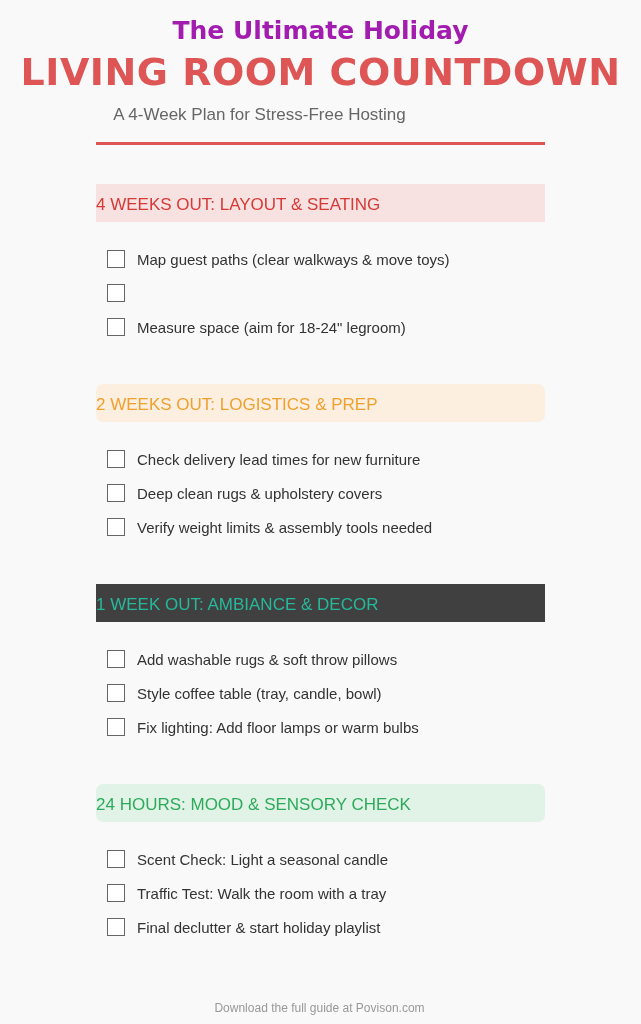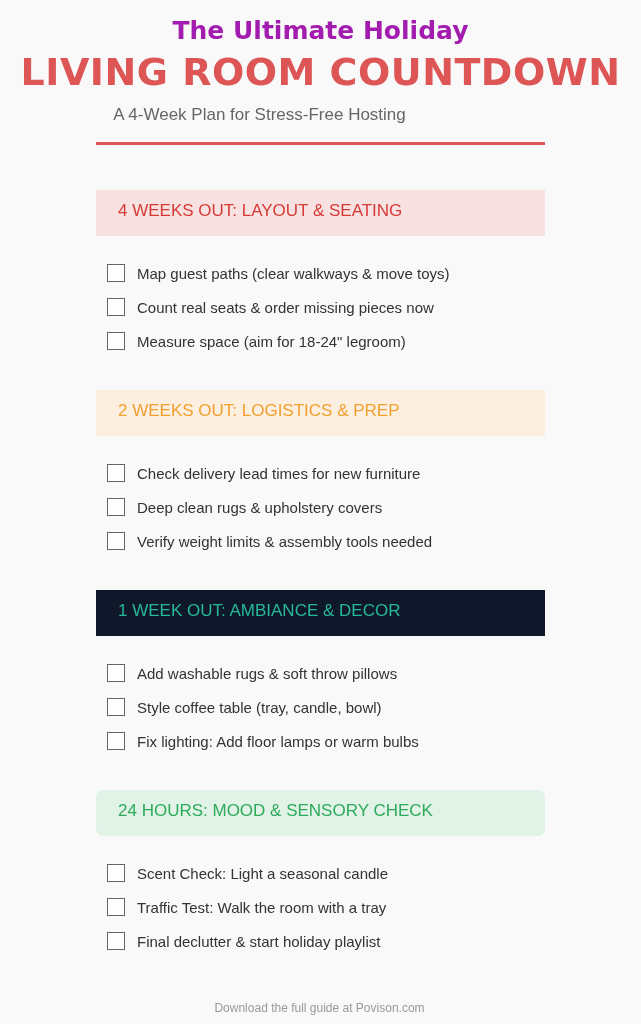--- a/index.html
+++ b/index.html
@@ -18,21 +18,21 @@
   }
   .subtitle {
     position: absolute; top: 105px; left: 0; width: 519px; text-align: center;
     font-size: 17px; color: #666;
   }
   .rule {
     position: absolute; top: 142px; left: 96px; width: 449px; height: 3px; background: #dd5555;
   }
   .section { position: absolute; left: 96px; width: 449px; }
   .sec-header {
-    height: 46px; line-height: 41px; padding-left: 22px; font-size: 17px; margin-top: 6px;
+    height: 38px; line-height: 41px; padding-left: 0; font-size: 17px;
   }
   .items { margin-top: 20px; }
   .item { display: flex; align-items: center; height: 34px; padding-left: 11px; }
   .checkbox {
     width: 16px; height: 16px; border: 1.5px solid #666; background: #fff; flex: none;
   }
   .item-label { margin-left: 12px; font-size: 15px; color: #333; }
   .footer {
     position: absolute; top: 1001px; left: 0; width: 639px; text-align: center;
     font-size: 12px; color: #999;
@@ -49,47 +49,46 @@
 <div id="sections-root">
     <div class="section" style="top: 184px;">
       <div class="sec-header" style="background: rgb(247, 225, 225); color: rgb(214, 58, 54);">4 WEEKS OUT: LAYOUT &amp; SEATING</div>
       <div class="items">
         <div class="item">
           <span class="checkbox"></span>
           <span class="item-label">Map guest paths (clear walkways &amp; move toys)</span>
         </div>
         <div class="item">
           <span class="checkbox"></span>
-          <span class="item-label">Count real seats &amp; order missing pieces now</span>
         </div>
         <div class="item">
           <span class="checkbox"></span>
           <span class="item-label">Measure space (aim for 18-24" legroom)</span>
         </div>
       </div>
     </div>
     <div class="section" style="top: 384px;">
-      <div class="sec-header" style="background: rgb(252, 239, 223); color: rgb(240, 160, 48);">2 WEEKS OUT: LOGISTICS &amp; PREP</div>
+      <div class="sec-header" style="background: rgb(252, 239, 223); color: rgb(240, 160, 48); border-radius: 7px;">2 WEEKS OUT: LOGISTICS &amp; PREP</div>
       <div class="items">
         <div class="item">
           <span class="checkbox"></span>
           <span class="item-label">Check delivery lead times for new furniture</span>
         </div>
         <div class="item">
           <span class="checkbox"></span>
           <span class="item-label">Deep clean rugs &amp; upholstery covers</span>
         </div>
         <div class="item">
           <span class="checkbox"></span>
           <span class="item-label">Verify weight limits &amp; assembly tools needed</span>
         </div>
       </div>
     </div>
     <div class="section" style="top: 584px;">
-      <div class="sec-header" style="background: #0f172a; color: rgb(38, 184, 154);">1 WEEK OUT: AMBIANCE &amp; DECOR</div>
+      <div class="sec-header" style="background: #404040; color: rgb(38, 184, 154);">1 WEEK OUT: AMBIANCE &amp; DECOR</div>
       <div class="items">
         <div class="item">
           <span class="checkbox"></span>
           <span class="item-label">Add washable rugs &amp; soft throw pillows</span>
         </div>
         <div class="item">
           <span class="checkbox"></span>
           <span class="item-label">Style coffee table (tray, candle, bowl)</span>
         </div>
         <div class="item">

